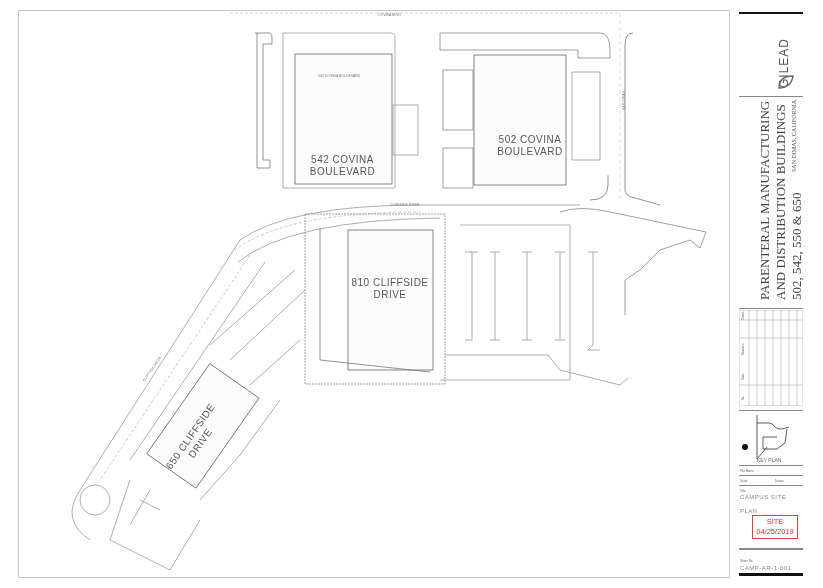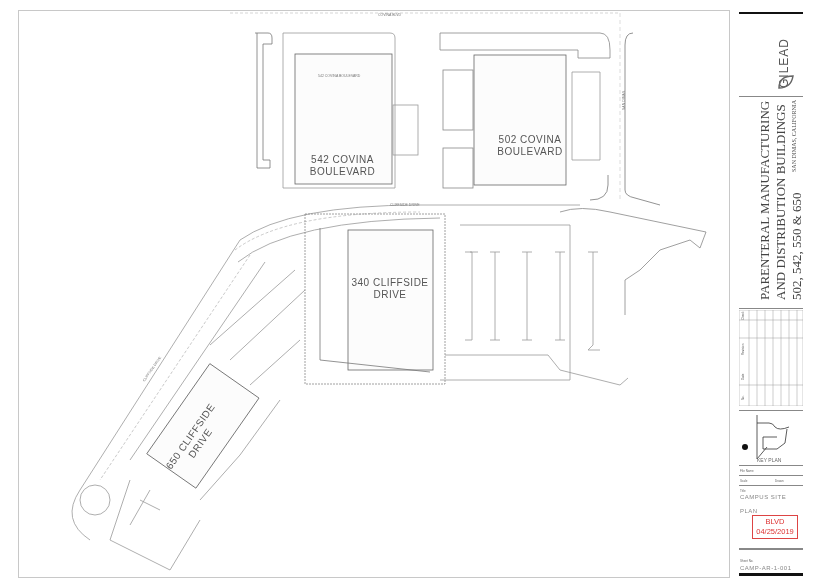--- a/index.html
+++ b/index.html
@@ -97,21 +97,21 @@
   <div class="street-label" style="left:318px;top:74px;font-size:3.5px;line-height:5px;text-align:center;">542 COVINA BOULEVARD</div>
   <div class="bldg-label" style="left:300px;top:134px;width:85px;margin-top:20px;">
     <div>542 COVINA</div>
     <div>BOULEVARD</div>
   </div>
   <div class="bldg-label" style="left:475px;top:134px;width:110px;">
     <div>502 COVINA</div>
     <div>BOULEVARD</div>
   </div>
   <div class="bldg-label" style="left:345px;top:277px;width:90px;">
-    <div>340 CLIFFSIDE</div>
+    <div>810 CLIFFSIDE</div>
     <div>DRIVE</div>
   </div>
   <div class="bldg-label" style="left:160px;top:470px;width:90px;transform:rotate(-55deg);transform-origin:0 0;">
     <div>650 CLIFFSIDE</div>
     <div>DRIVE</div>
   </div>
 
   <div class="tb">
     <div class="tb-topbar"></div>
     <div class="gilead" style="left:42px;top:78px;">GILEAD</div>
@@ -168,16 +168,16 @@
     <div class="tiny" style="left:5px;top:479px;">Title</div>
     <div class="small" style="left:5px;top:484px;">CAMPUS SITE</div>
     <div class="small" style="left:5px;top:498px;">PLAN</div>
     <div class="tb-rule" style="top:538px;height:2px;"></div>
     <div class="tiny" style="left:5px;top:549px;">Sheet No.</div>
     <div class="small" style="left:5px;top:555px;">CAMP-AR-1-001</div>
     <div class="tb-botbar"></div>
   </div>
 
   <div class="copy-stamp">
-    <span>BLVD</span>
+    <span>SITE</span>
     <span>04/25/2019</span>
   </div>
 </div>
 
 </body></html>

